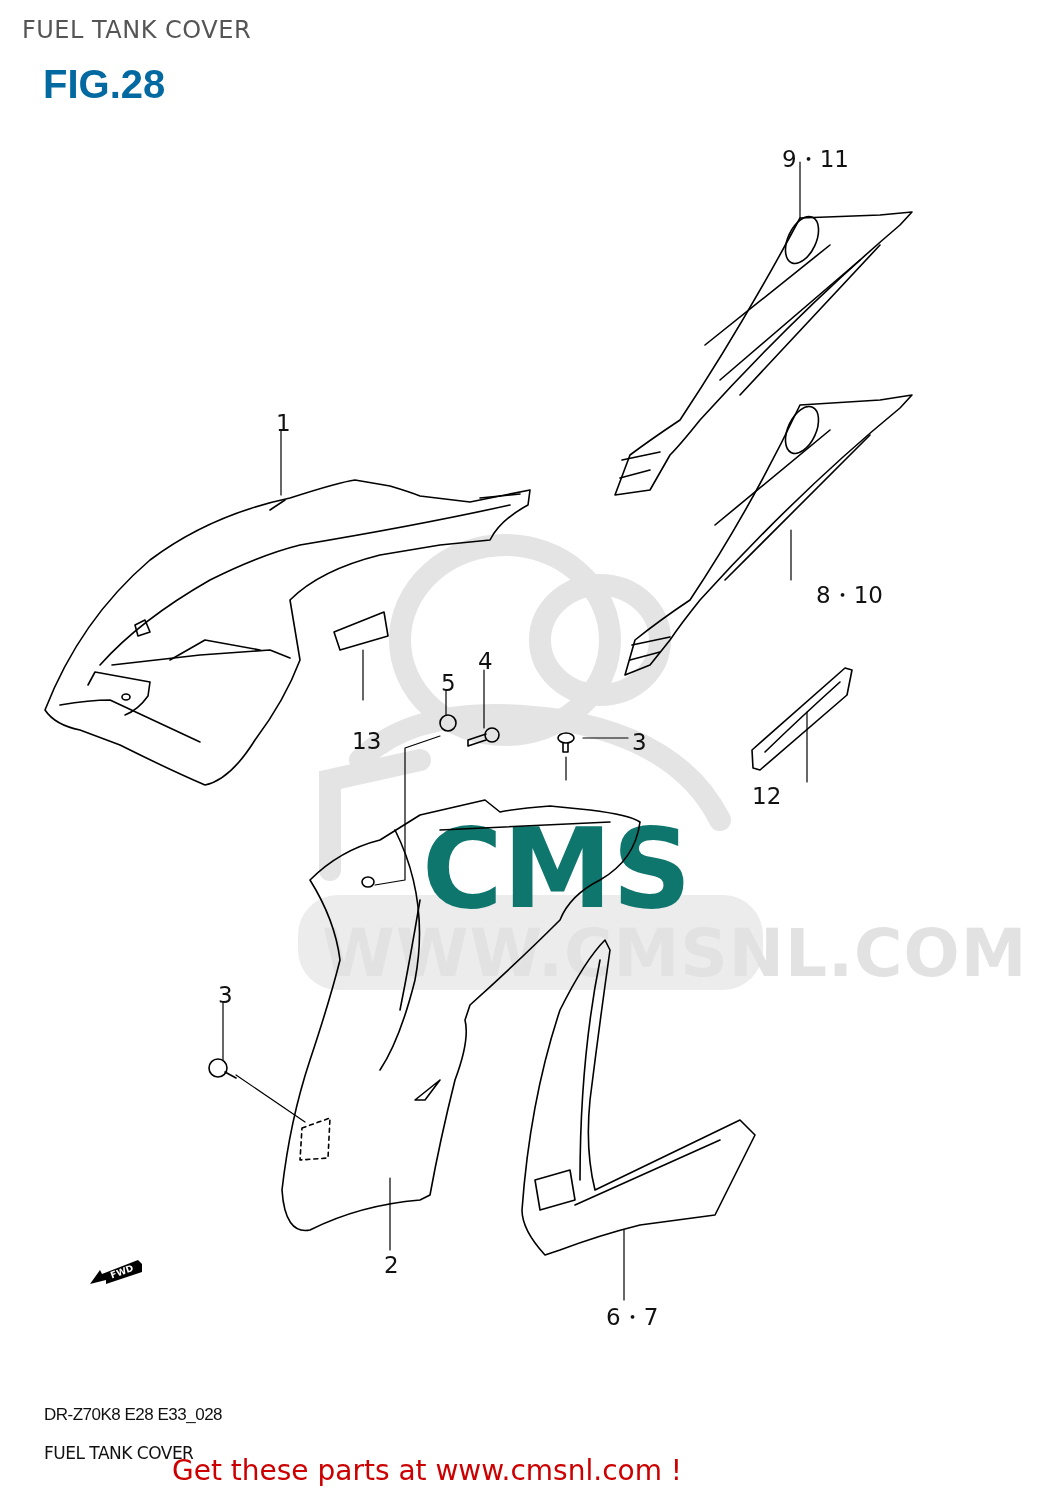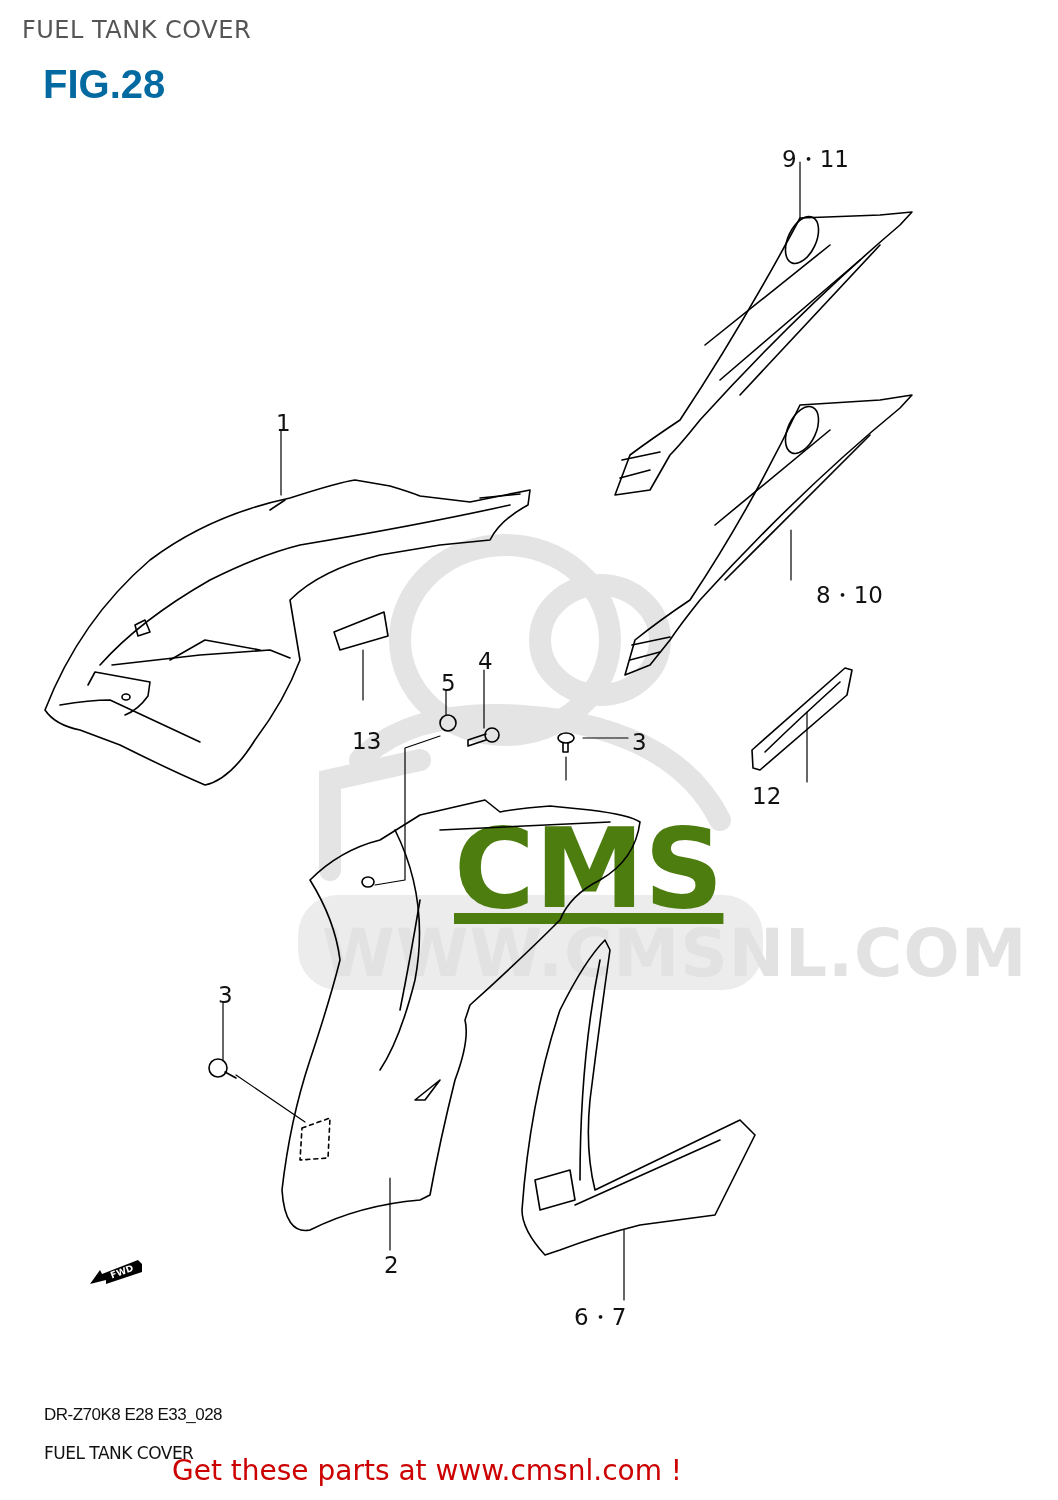--- a/index.html
+++ b/index.html
@@ -5,21 +5,21 @@
   html, body { margin: 0; padding: 0; background: #ffffff; }
   body { width: 1058px; height: 1500px; position: relative; overflow: hidden; font-family: "Liberation Sans", sans-serif; }
   .page-title { position: absolute; left: 22px; top: 16px; font-size: 24px; color: #555555; letter-spacing: 0.5px; font-family: "DejaVu Sans", sans-serif; }
   .fig-title { position: absolute; left: 43px; top: 62px; font-size: 40px; font-weight: bold; color: #0369a1; font-family: "Liberation Sans", sans-serif; }
   .diagram { position: absolute; left: 0; top: 0; width: 1058px; height: 1500px; }
   .callout { position: absolute; font-size: 23px; color: #111; font-family: "DejaVu Sans", sans-serif; white-space: nowrap; }
   .footer-code { position: absolute; left: 44px; top: 1405px; font-size: 17px; color: #111; font-family: Liberation Sans, sans-serif; letter-spacing: -0.5px; }
   .footer-name { position: absolute; left: 44px; top: 1443px; font-size: 17px; color: #111; font-family: "DejaVu Sans", sans-serif; letter-spacing: -0.5px; }
   .cta { position: absolute; left: 172px; top: 1454px; font-size: 28px; color: #cc0000; font-family: "DejaVu Sans", sans-serif; white-space: nowrap; }
   .watermark-text { position: absolute; left: 322px; top: 915px; font-size: 66px; font-weight: bold; color: #e2e2e2; font-family: "DejaVu Sans", sans-serif; letter-spacing: 1px; }
-  .watermark-cms { position: absolute; left: 454px; top: 805px; font-size: 110px; font-weight: bold; color: #4d7c0f; font-family: "DejaVu Sans", sans-serif; text-decoration: underline; }
+  .watermark-cms { position: absolute; left: 422px; top: 805px; font-size: 110px; font-weight: bold; color: #0f766e; font-family: "DejaVu Sans", sans-serif; }
   .fwd { position: absolute; left: 88px; top: 1256px; width: 56px; height: 30px; }
 </style>
 </head>
 <body>
 
 <div class="page-title">FUEL TANK COVER</div>
 <div class="fig-title">FIG.28</div>
 
 <div>
   <svg class="diagram" viewBox="0 0 1058 1500">
@@ -124,21 +124,21 @@
     </g>
   </g>
 </svg>
 
 <div class="callout" style="left:276px; top:410px;">1</div>
 <div class="callout" style="left:384px; top:1252px;">2</div>
 <div class="callout" style="left:632px; top:729px;">3</div>
 <div class="callout" style="left:218px; top:982px;">3</div>
 <div class="callout" style="left:478px; top:648px;">4</div>
 <div class="callout" style="left:441px; top:670px;">5</div>
-<div class="callout" style="left:574px; top:1302px;">6・7</div>
+<div class="callout" style="left:606px; top:1302px;">6・7</div>
 <div class="callout" style="left:774px; top:580px;margin-left:42px;">8・10</div>
 <div class="callout" style="left:782px; top:144px;">9・11</div>
 <div class="callout" style="left:752px; top:783px;">12</div>
 <div class="callout" style="left:352px; top:700px;margin-top:28px;">13</div>
 
 <div class="fwd">
   <svg width="56" height="30" viewBox="0 0 56 30">
     <polygon points="2,28 12,14 14,18 50,4 54,8 54,16 18,28 18,24" fill="#000"></polygon>
     <text x="22" y="20" font-size="9" fill="#fff" font-family="DejaVu Sans, sans-serif" font-weight="bold" transform="rotate(-20 30 16)">FWD</text>
   </svg>

